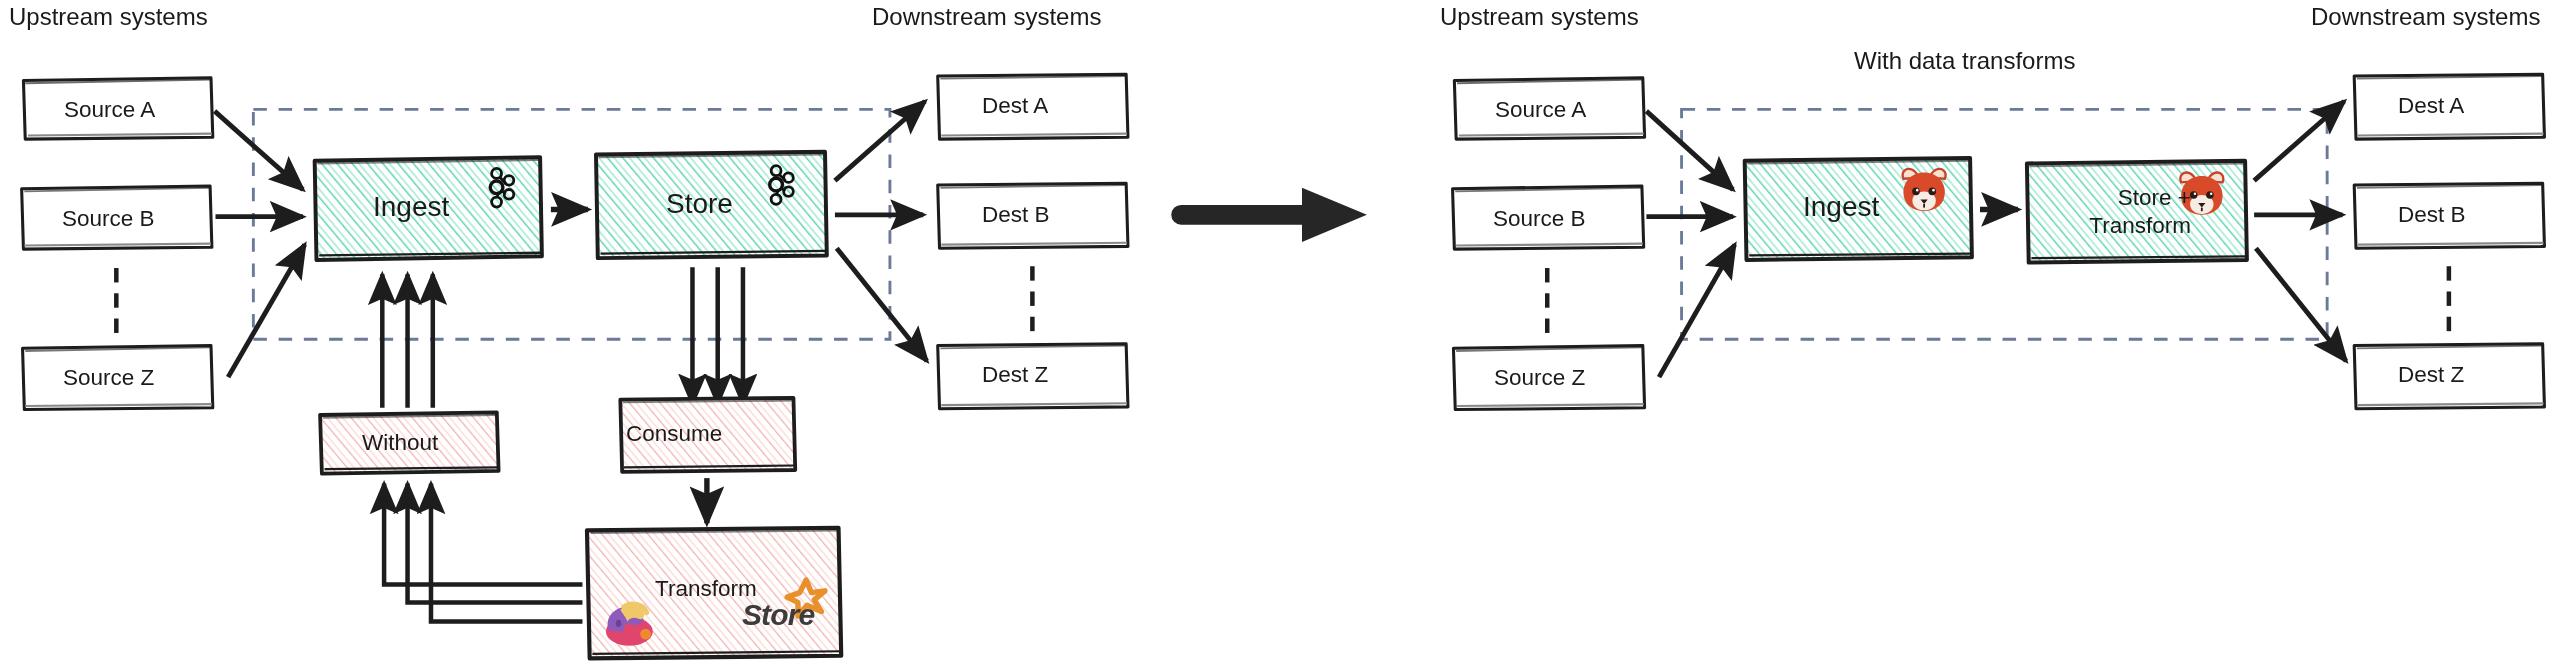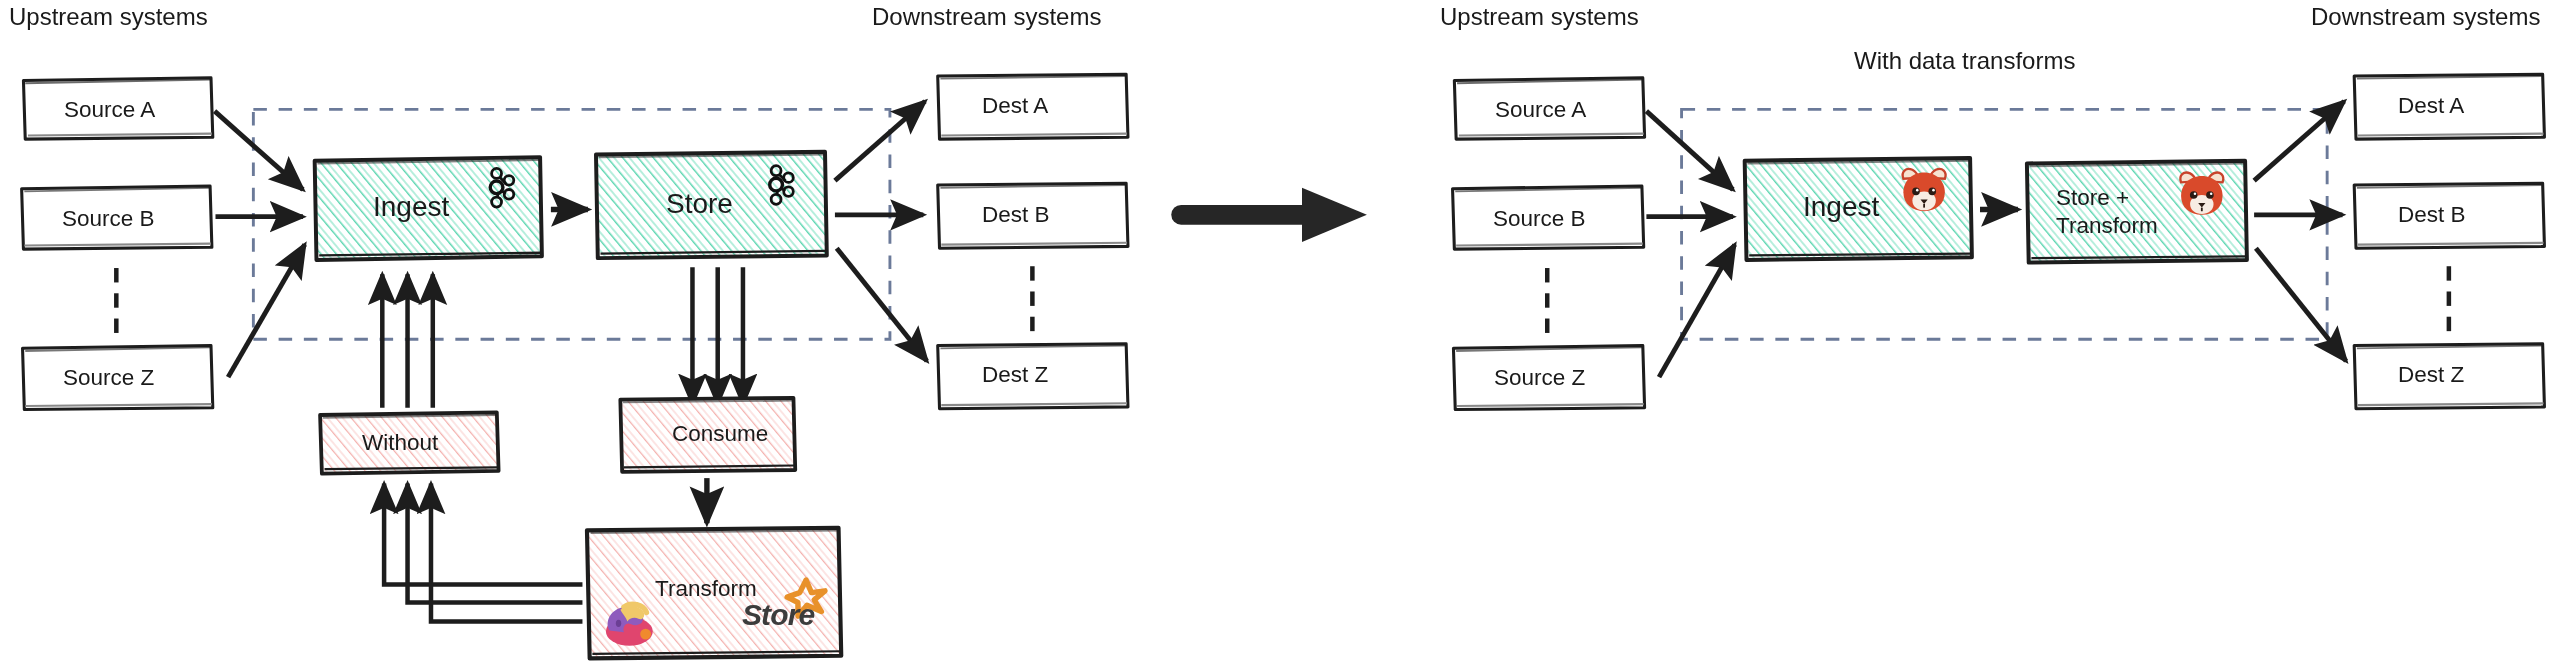--- a/index.html
+++ b/index.html
@@ -4,21 +4,21 @@
 <style>
   html,body{margin:0;padding:0;background:#ffffff;}
   body{width:2576px;height:665px;font-family:"Liberation Sans",sans-serif;overflow:hidden;position:relative;}
   #stage{position:absolute;left:0;top:0;width:2576px;height:665px;}
   svg#canvas{position:absolute;left:0;top:0;width:2576px;height:665px;}
   .lbl{position:absolute;color:#1a1a1a;white-space:nowrap;font-family:"Liberation Sans",sans-serif;}
   .hdr{font-size:24px;}
   .title{font-size:24px;}
   .boxlbl{font-size:22.5px;}
   .boxlbl.big{font-size:28px;}
-  .boxlbl.ctr{text-align:left;}
+  .boxlbl.ctr{text-align:right;}
 </style>
 </head>
 <body>
 
 <div id="stage">
 
 <svg id="canvas" viewBox="0 0 2857 737" xmlns="http://www.w3.org/2000/svg">
   <defs>
     <pattern id="tealHatch" width="13" height="13" patternUnits="userSpaceOnUse" patternTransform="rotate(-40)">
       <rect width="13" height="13" fill="#ffffff"></rect>
@@ -319,21 +319,21 @@
 <div class="lbl boxlbl" style="left:63px;top:365px;">Source Z</div>
 
 <div class="lbl boxlbl big" style="left:373px;top:191px;">Ingest</div>
 <div class="lbl boxlbl big" style="left:666px;top:188px;">Store</div>
 
 <div class="lbl boxlbl" style="left:982px;top:93px;">Dest A</div>
 <div class="lbl boxlbl" style="left:982px;top:202px;">Dest B</div>
 <div class="lbl boxlbl" style="left:982px;top:362px;">Dest Z</div>
 
 <div class="lbl boxlbl" style="left:362px;top:430px;">Without</div>
-<div class="lbl boxlbl" style="left:672px;top:421px;text-align:center;">Consume</div>
+<div class="lbl boxlbl" style="left:626px;top:421px;text-align:center;">Consume</div>
 <div class="lbl boxlbl" style="left:655px;top:576px;">Transform</div>
 <div class="lbl" style="left:742px;top:598px;font-size:30px;font-style:italic;font-weight:bold;color:#3c3c3c;letter-spacing:-0.9px;">Store</div>
 
 <div class="lbl hdr" style="left:1440px;top:2.7px;">Upstream systems</div>
 <div class="lbl title" style="left:1848px;top:47px;margin-left:6px;">With data transforms</div>
 <div class="lbl hdr" style="left:2311px;top:2.7px;">Downstream systems</div>
 
 <div class="lbl boxlbl" style="left:1495px;top:97px;">Source A</div>
 <div class="lbl boxlbl" style="left:1493px;top:206px;">Source B</div>
 <div class="lbl boxlbl" style="left:1494px;top:365px;">Source Z</div>

